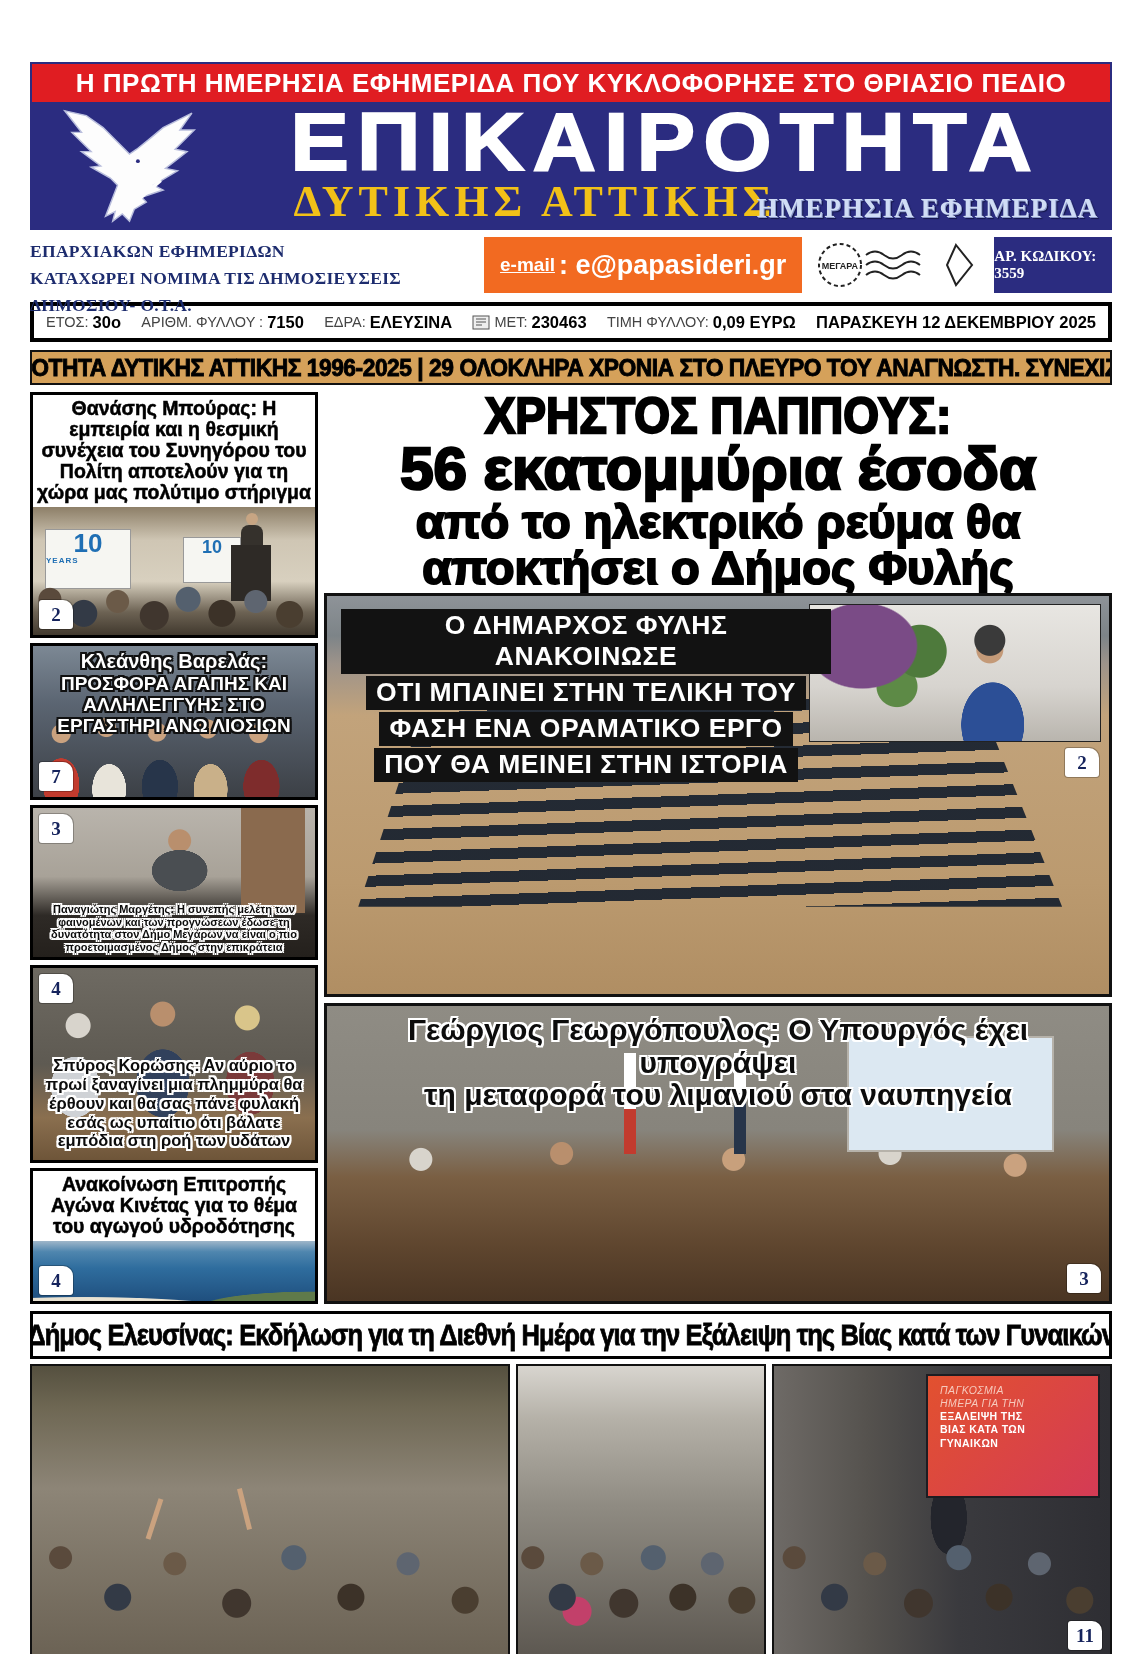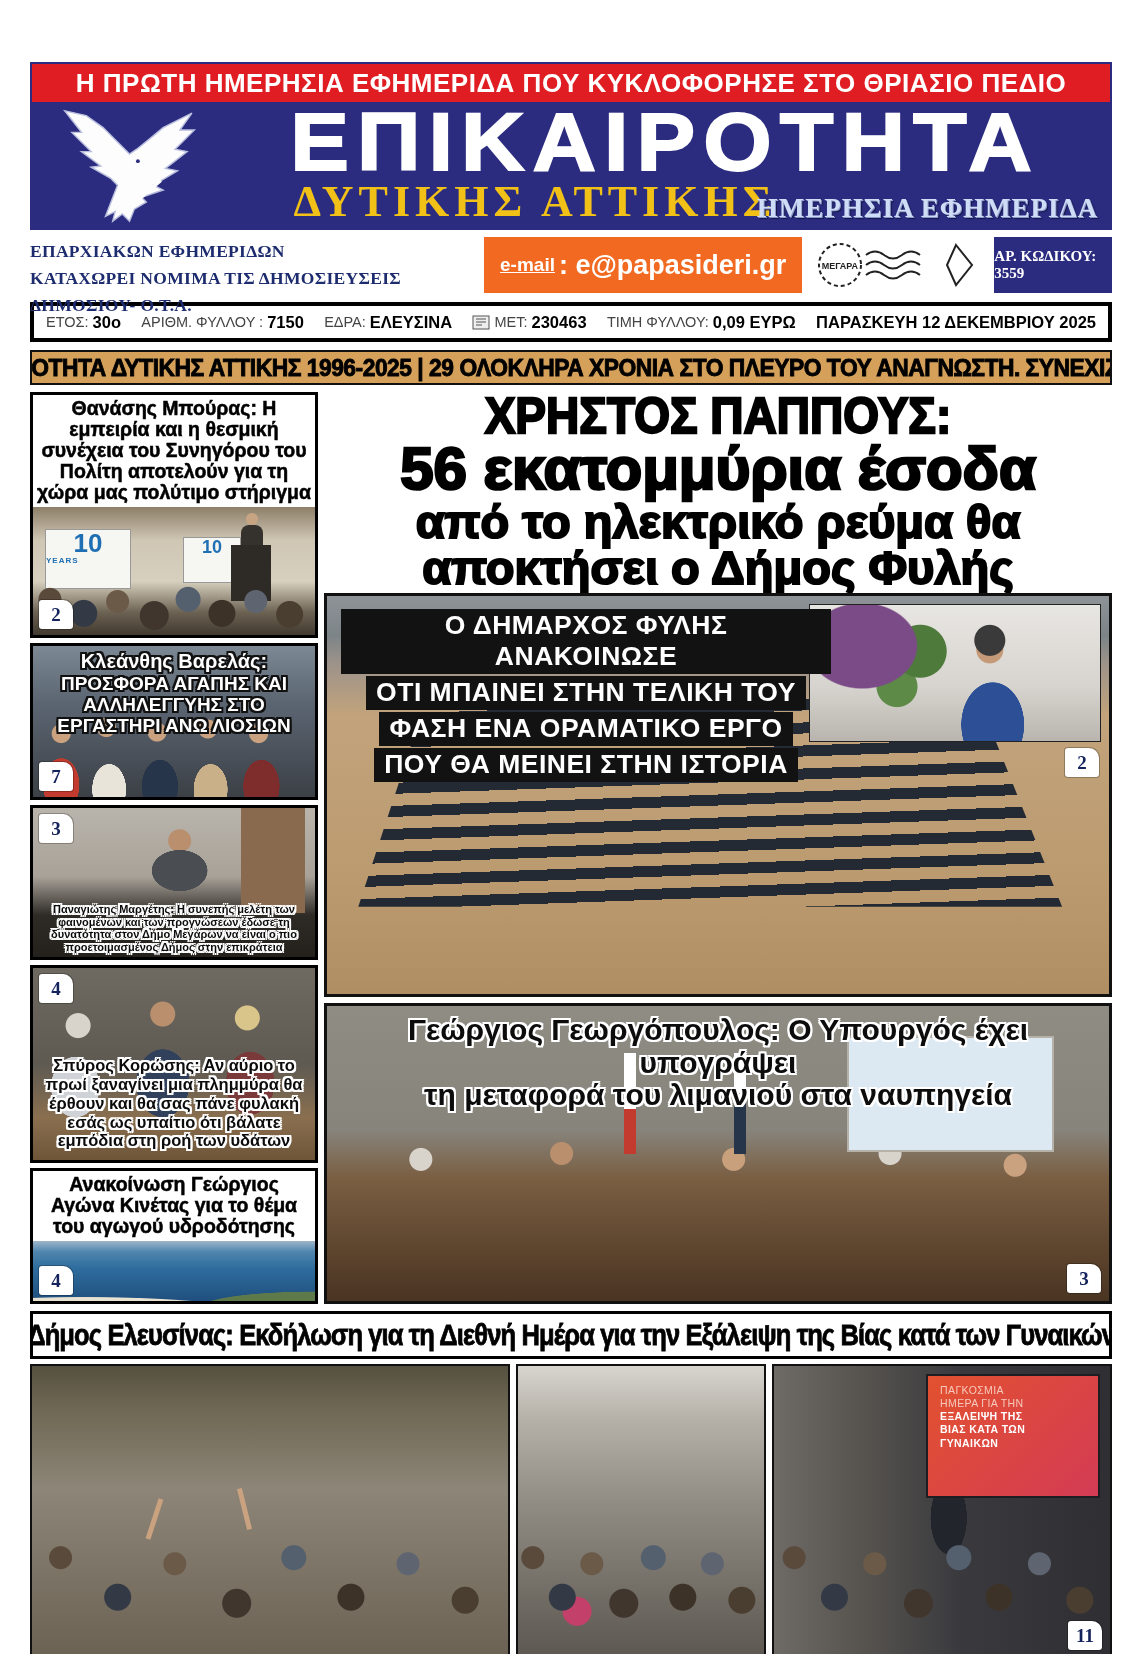--- a/index.html
+++ b/index.html
@@ -167,21 +167,21 @@
   .bp1 .arm{position:absolute;width:5px;height:42px;background:#caa27f;transform:rotate(18deg);}
   .bp2{width:246px;background:
       radial-gradient(circle at 24% 84%,#c2406a 14px,transparent 15px),
       linear-gradient(180deg,#d8d5cf 0%,#b5b1a8 18%,#8f8b82 48%,#5c5750 100%);}
   .bp3{flex:1;background:
       radial-gradient(ellipse 30px 60px at 52% 52%,#23252c 60%,transparent 61%),
       linear-gradient(90deg,#6e6a66 0%,#55524e 28%,#3a3a3e 55%,#2e2e33 100%);}
   .bp3 .screen{position:absolute;right:12px;top:10px;width:158px;height:112px;padding:8px 0 0 12px;
       background:linear-gradient(135deg,#e2512f 0%,#d43b55 100%);box-shadow:0 0 0 2px #1d1d22;}
   .bp3 .screen div{font-size:10.5px;line-height:1.25;letter-spacing:.4px;}
-  .sl-light{color:#f6c9bd;}
+  .sl-light{color:#f6c9bd;font-style:italic;}
   .sl-strong{color:#fff;font-weight:bold;}
   .bp3 .badge{right:8px;bottom:8px;}
   .bphoto .crowd{height:52%;}
 </style>
 </head>
 <body>
 
 <div class="page">
  <div class="content">
 
@@ -297,21 +297,21 @@
         <div class="badge" style="left:6px;top:6px;">3</div>
         <div class="c-caption outline-w" style="bottom:4px;font-size:11px;">Παναγιώτης Μαργέτης: Η συνεπής μελέτη των φαινομένων και των προγνώσεων έδωσε τη δυνατότητα στον Δήμο Μεγάρων να είναι ο πιο προετοιμασμένος Δήμος στην επικράτεια</div>
       </div>
 
       <div class="card card4">
         <div class="badge" style="left:6px;top:6px;">4</div>
         <div class="c-caption outline-w" style="bottom:10px;font-size:16.5px;">Σπύρος Κορώσης: Αν αύριο το πρωί ξαναγίνει μια πλημμύρα θα έρθουν και θα σας πάνε φυλακή εσάς ως υπαίτιο ότι βάλατε εμπόδια στη ροή των υδάτων</div>
       </div>
 
       <div class="card card5">
-        <div class="c-headwhite">Ανακοίνωση Γεώργιος Αγώνα Κινέτας για το θέμα του αγωγού υδροδότησης</div>
+        <div class="c-headwhite">Ανακοίνωση Επιτροπής Αγώνα Κινέτας για το θέμα του αγωγού υδροδότησης</div>
         <div class="photo">
           <div class="badge" style="left:6px;bottom:6px;">4</div>
         </div>
       </div>
     </div>
 
     <div class="maincol">
       <div class="mh">
         <div class="kicker">ΧΡΗΣΤΟΣ ΠΑΠΠΟΥΣ:</div>
         <div class="h1">56 εκατομμύρια έσοδα</div>

